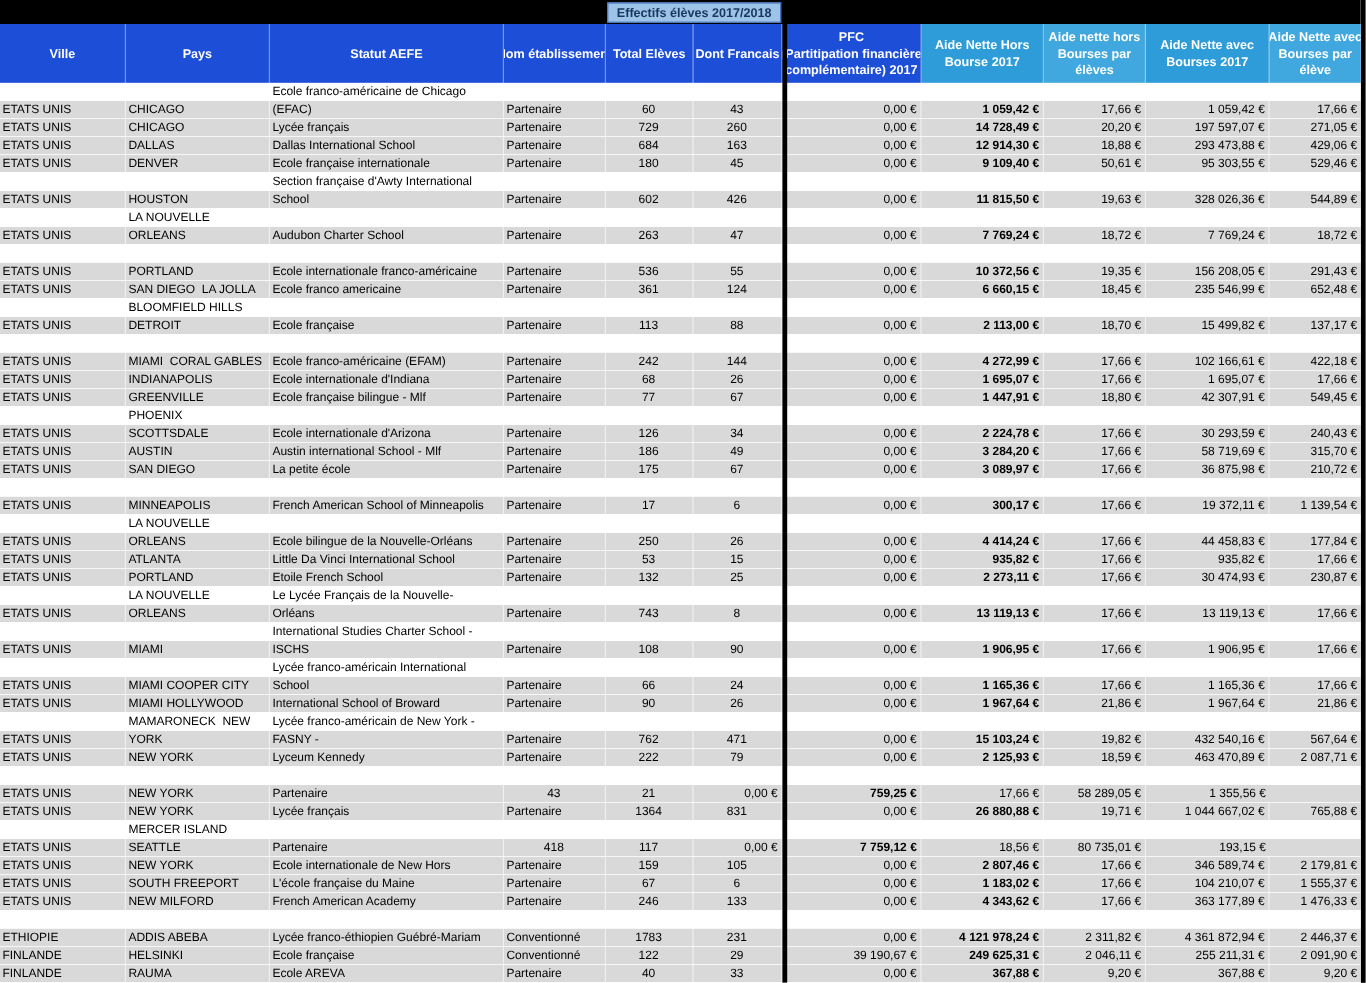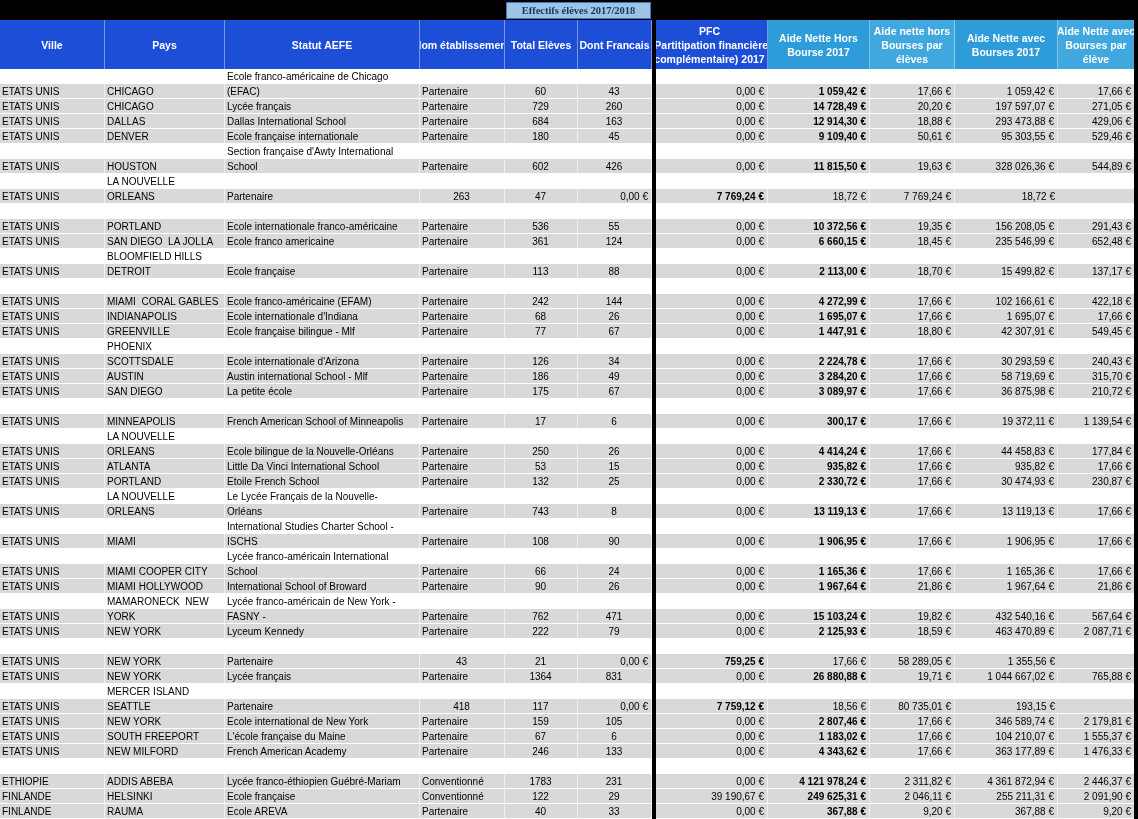--- a/index.html
+++ b/index.html
@@ -24,21 +24,20 @@
   .banner-row { height:20px; background:#000000; }
   .banner-cell {
     grid-column:5 / span 2;
     margin:2px 1px 1px 1px;
     background:#9dc3e6;
     border:1px solid #4472c4;
     color:#17375e;
     font-weight:bold; font-size:10.5px;
     display:flex; align-items:center; justify-content:center;
     white-space:pre;
-    font-family:Liberation Serif, serif;
   }
   
   .header-row { height:49px; }
   .hcell {
     display:flex; align-items:center; justify-content:center;
     text-align:center;
     color:#ffffff; font-weight:bold;
     font-size:10.5px; line-height:14px;
     white-space:pre;
     box-sizing:border-box;
@@ -168,20 +167,21 @@
     <div class="cell c-money">0,00 €</div>
     <div class="cell c-money c-bold">11 815,50 €</div>
     <div class="cell c-money">19,63 €</div>
     <div class="cell c-money">328 026,36 €</div>
     <div class="cell c-money">544,89 €</div>
   </div>
       <div class="grid row h2">
     <div class="cell">ETATS UNIS</div>
     <div class="cell">LA NOUVELLE
 ORLEANS</div>
+    <div class="cell">Audubon Charter School</div>
     <div class="cell">Partenaire</div>
     <div class="cell c-num">263</div>
     <div class="cell c-num">47</div>
     <div class="cell c-money">0,00 €</div>
     <div class="cell c-money c-bold">7 769,24 €</div>
     <div class="cell c-money">18,72 €</div>
     <div class="cell c-money">7 769,24 €</div>
     <div class="cell c-money">18,72 €</div>
   </div>
       <div class="grid row spacer"></div>
@@ -347,21 +347,21 @@
     <div class="cell c-money">17,66 €</div>
   </div>
       <div class="grid row h1">
     <div class="cell">ETATS UNIS</div>
     <div class="cell">PORTLAND</div>
     <div class="cell">Etoile French School</div>
     <div class="cell">Partenaire</div>
     <div class="cell c-num">132</div>
     <div class="cell c-num">25</div>
     <div class="cell c-money">0,00 €</div>
-    <div class="cell c-money c-bold">2 330,72 €</div>
+    <div class="cell c-money c-bold">2 273,11 €</div>
     <div class="cell c-money">17,66 €</div>
     <div class="cell c-money">30 474,93 €</div>
     <div class="cell c-money">230,87 €</div>
   </div>
       <div class="grid row h2">
     <div class="cell">ETATS UNIS</div>
     <div class="cell">LA NOUVELLE
 ORLEANS</div>
     <div class="cell">Le Lycée Français de la Nouvelle-
 Orléans</div>
@@ -477,21 +477,21 @@
     <div class="cell c-num">117</div>
     <div class="cell c-money">0,00 €</div>
     <div class="cell c-money c-bold">7 759,12 €</div>
     <div class="cell c-money">18,56 €</div>
     <div class="cell c-money">80 735,01 €</div>
     <div class="cell c-money">193,15 €</div>
   </div>
       <div class="grid row h1">
     <div class="cell">ETATS UNIS</div>
     <div class="cell">NEW YORK</div>
-    <div class="cell">Ecole international de New York</div>
+    <div class="cell">Ecole internationale de New Hors</div>
     <div class="cell">Partenaire</div>
     <div class="cell c-num">159</div>
     <div class="cell c-num">105</div>
     <div class="cell c-money">0,00 €</div>
     <div class="cell c-money c-bold">2 807,46 €</div>
     <div class="cell c-money">17,66 €</div>
     <div class="cell c-money">346 589,74 €</div>
     <div class="cell c-money">2 179,81 €</div>
   </div>
       <div class="grid row h1">

